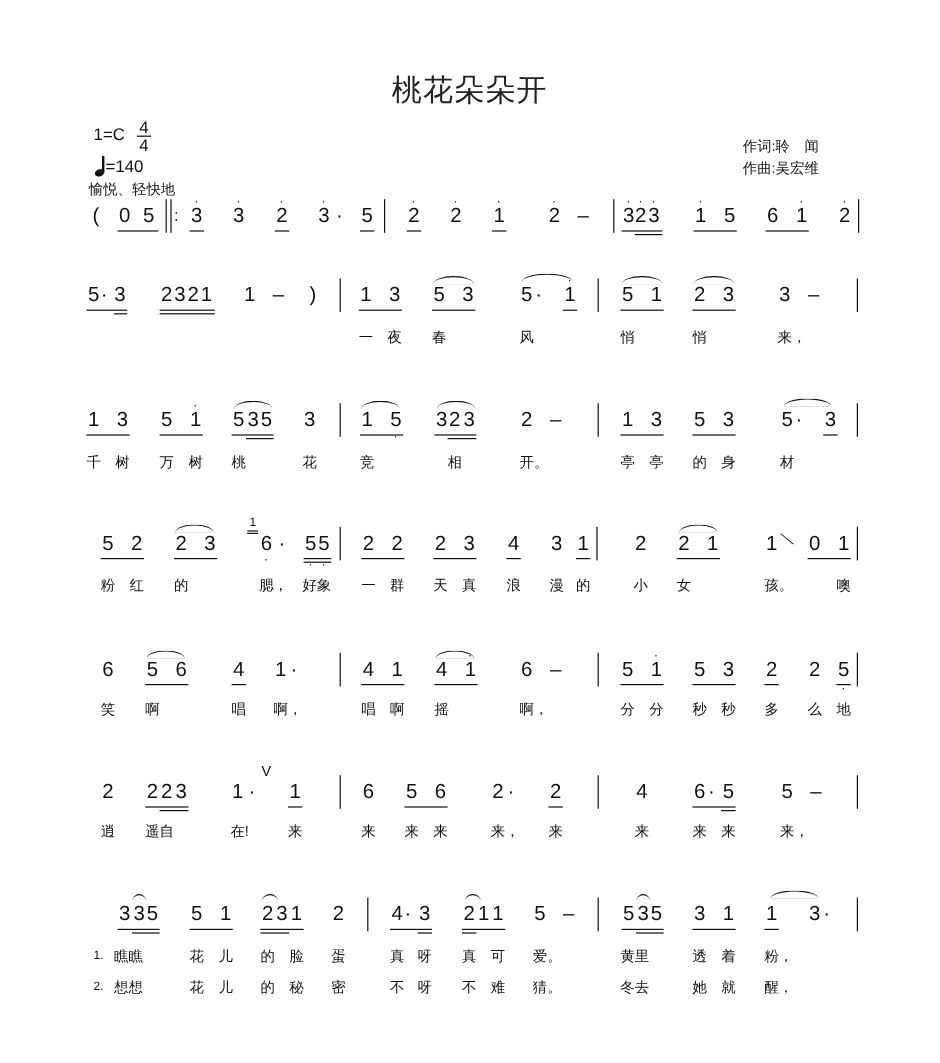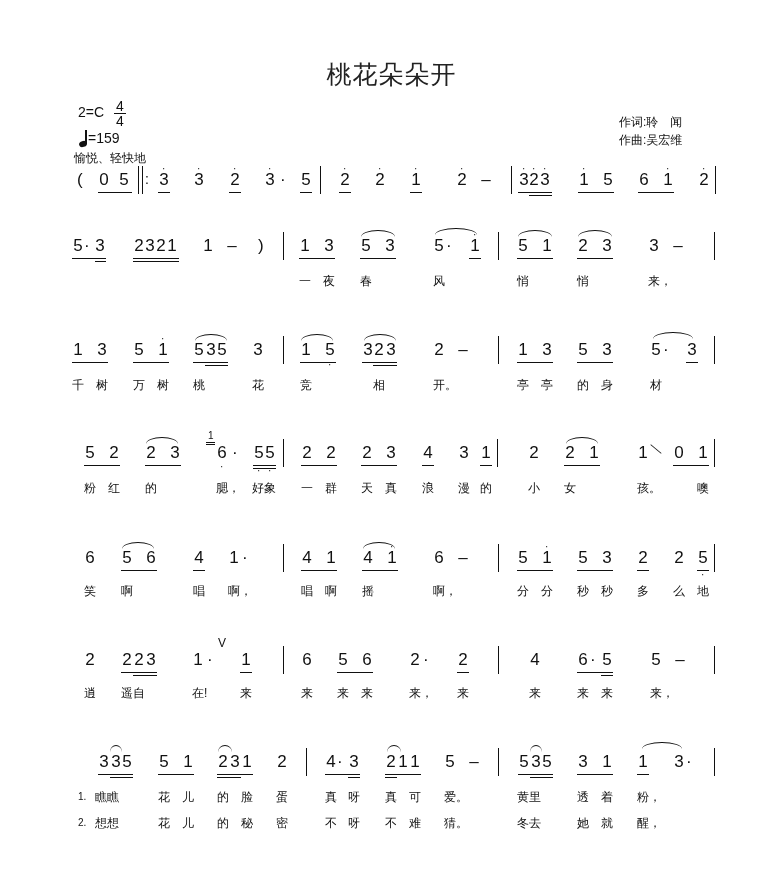--- a/index.html
+++ b/index.html
@@ -28,30 +28,30 @@
   .ly { position:absolute; font-size:12px; line-height:14px; }
   .sym { position:absolute; font-size:17px; line-height:20px; }
   .small { position:absolute; font-size:10px; line-height:10px; }
 </style>
 </head>
 <body>
 
 <div class="title">桃花朵朵开</div>
 
 <div class="key">
-  <span>2=C</span>
+  <span>1=C</span>
   <div class="frac" style="left:36px;">
     <div>4</div>
     <div class="bar" style="position:static;width:12px;height:0;border-top:1px solid #111;background:none;"></div>
     <div>4</div>
   </div>
 </div>
 
 <div class="tempo">
-  <span class="note"><span class="stem"></span><span class="head"></span></span><span>=159</span>
+  <span class="note"><span class="stem"></span><span class="head"></span></span><span>=140</span>
 </div>
 <div class="expr">愉悦、轻快地</div>
 
 <div class="credits">
   <div>作词:聆　闻</div>
   <div>作曲:吴宏维</div>
 </div>
 
 <div class="row" style="top:170px;">
   <span class="sym" style="left:77px;top:0;">(</span>

